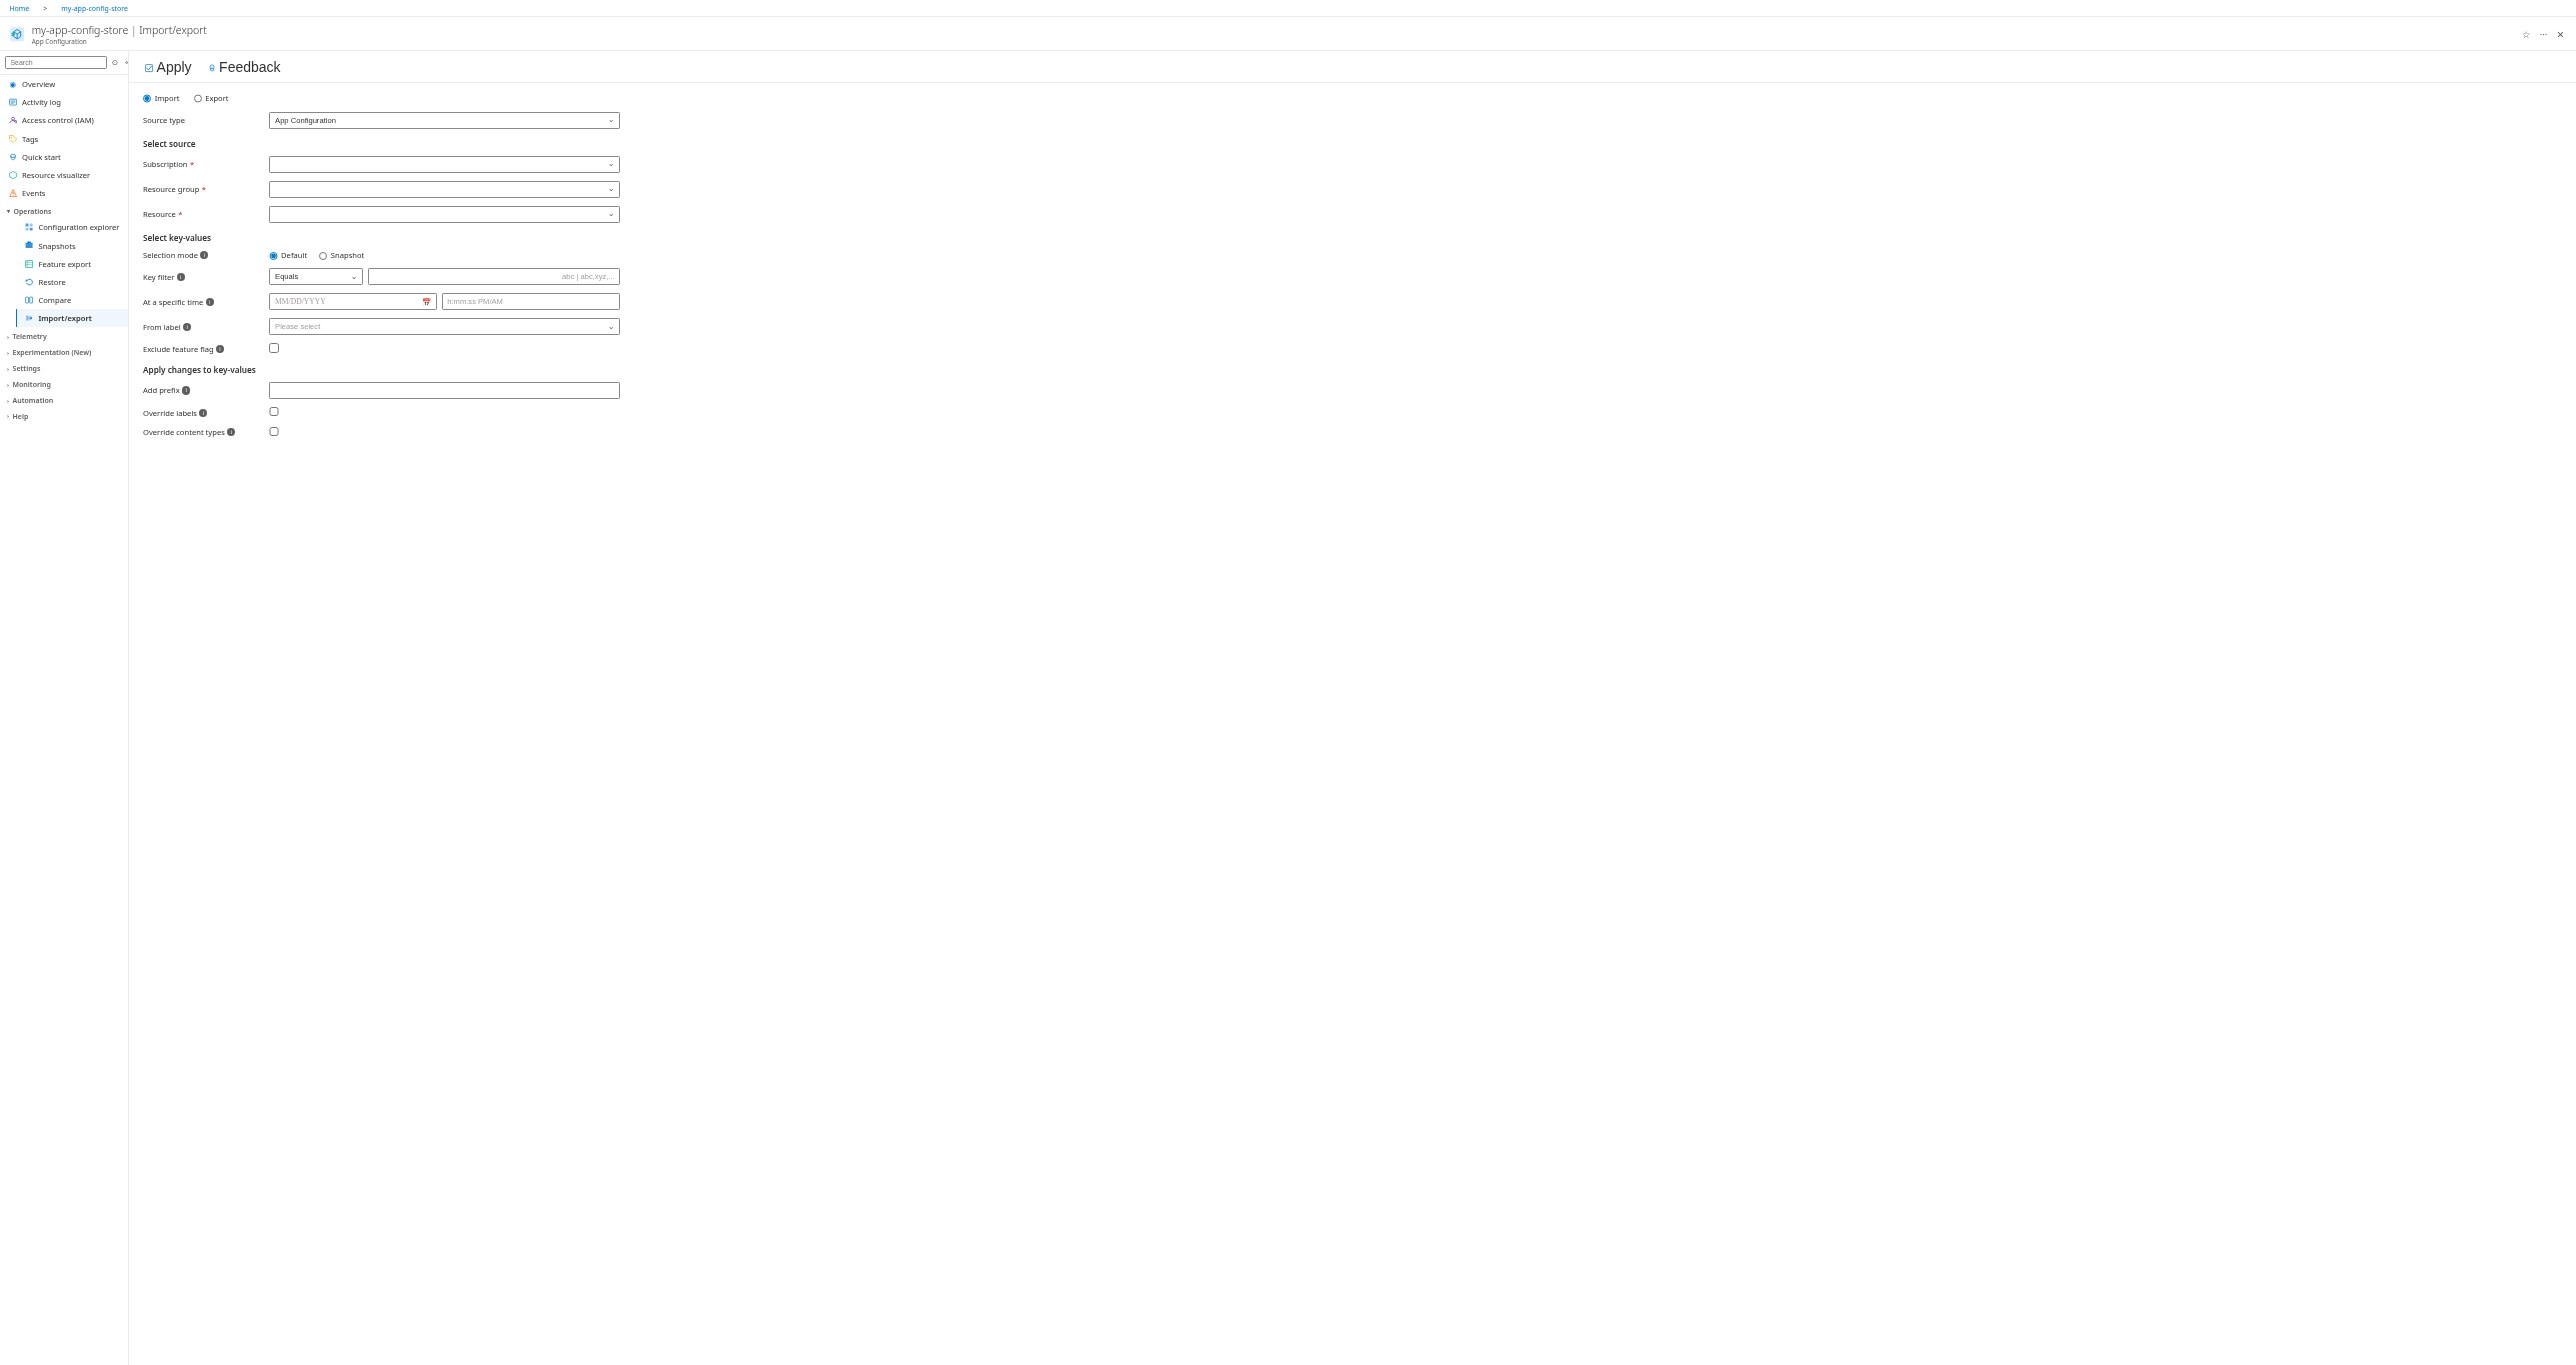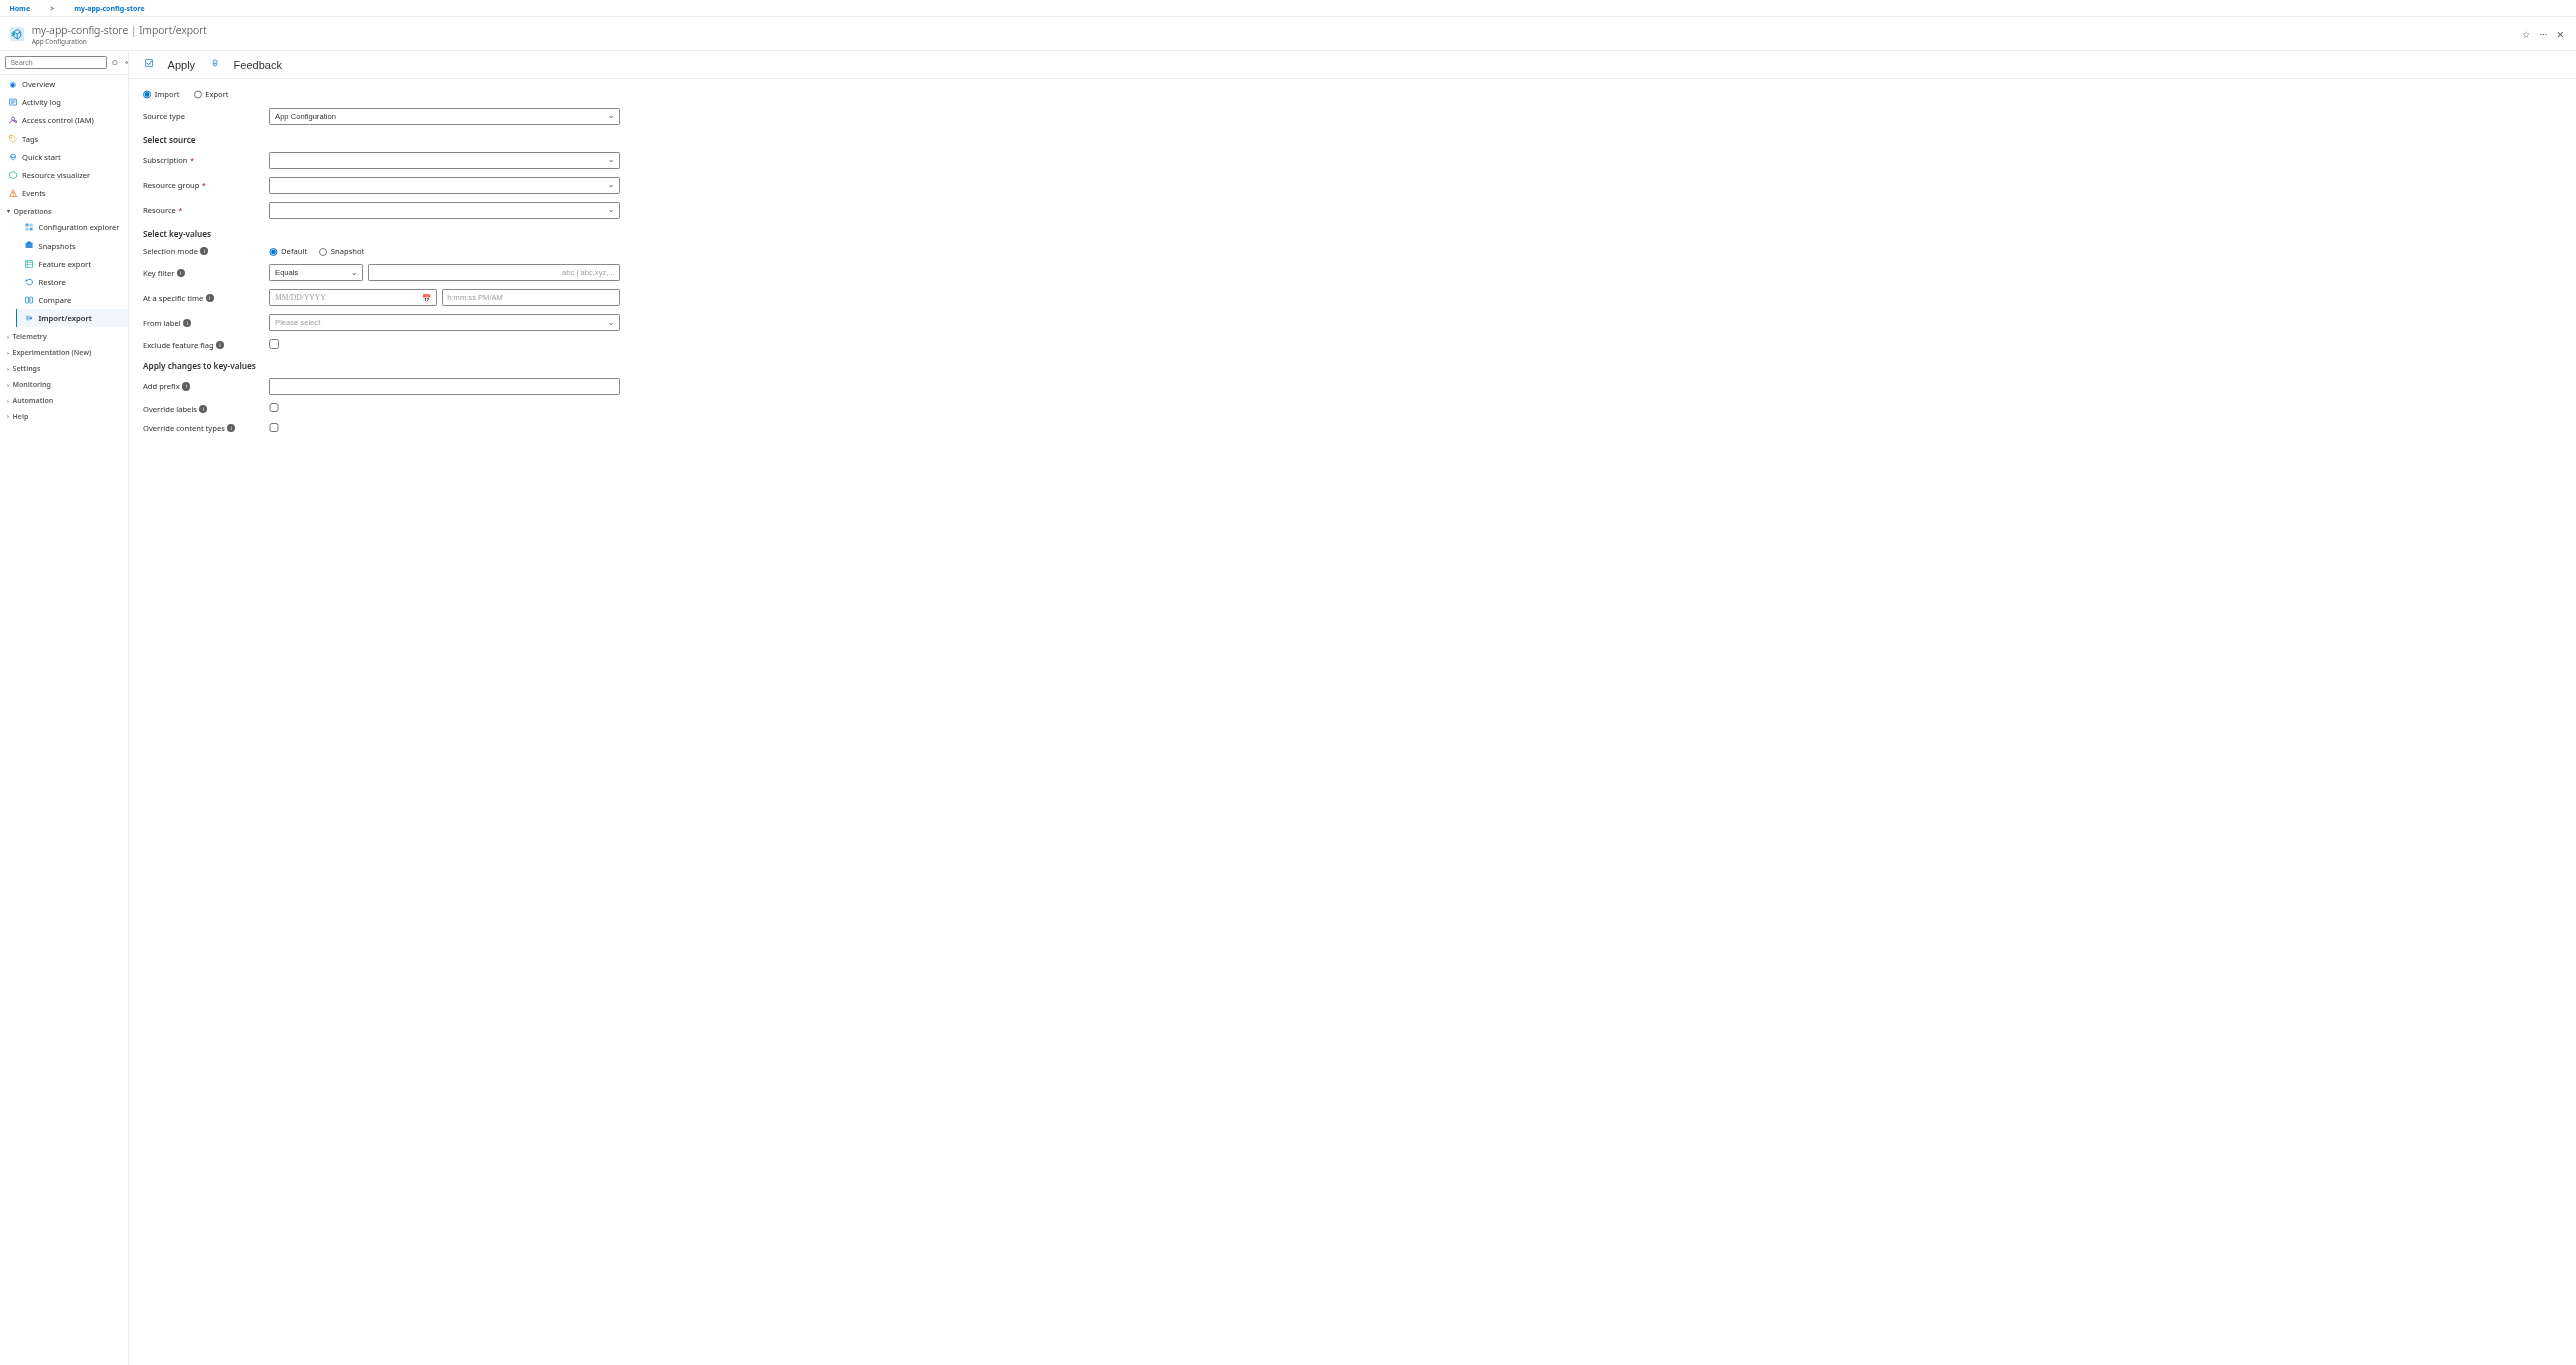--- a/index.html
+++ b/index.html
@@ -1,20 +1,20 @@
 <!DOCTYPE html>
 <html style="font-size:9.4px"><head>
   <meta charset="utf-8">
   <style>
     * { box-sizing: border-box; margin: 0; padding: 0; }
     body { font-family: 'Segoe UI', system-ui, sans-serif; font-size: 7.6px; background: #fff; color: #323130; }
 
     
     .app-container { display: flex; flex-direction: column; height: 100vh; overflow: hidden; }
-    .breadcrumb-bar { padding: 3.5px 9.4px; font-size: 7px; color: #605e5c; border-bottom: 0.6px solid #edebe9; display: flex; align-items: center; gap: 20px; font-weight: bold; }
+    .breadcrumb-bar { padding: 3.5px 9.4px; font-size: 7px; color: #605e5c; border-bottom: 0.6px solid #edebe9; display: flex; align-items: center; gap: 14px; }
     .breadcrumb-bar a { color: #0078d4; text-decoration: none; }
     .breadcrumb-sep { color: #605e5c; }
     .main-layout { display: flex; flex: 1; overflow: hidden; }
 
     
     .resource-header { padding: 5.9px 9.4px 3.5px; display: flex; align-items: center; gap: 5.9px; border-bottom: 0.6px solid #edebe9; }
     .resource-icon { width: 16.4px; height: 16.4px; flex-shrink: 0; }
     .resource-title-block { flex: 1; }
     .resource-title { font-size: 10.5px; font-weight: 600; color: #323130; }
     .resource-title span { font-weight: 300; }
@@ -31,21 +31,21 @@
 
     .nav-item { display: flex; align-items: center; gap: 4.7px; padding: 4.1px 7px; cursor: pointer; color: #323130; font-size: 7.6px; border-left: 1.2px solid transparent; }
     .nav-item.active { background: #eff6fc; border-left-color: #0078d4; font-weight: 600; }
     .nav-item .nav-icon { width: 9.4px; height: 9.4px; flex-shrink: 0; display: flex; align-items: center; justify-content: center; }
     .nav-group { font-size: 7px; font-weight: 600; color: #605e5c; padding: 4.7px 7px 2.3px; display: flex; align-items: center; gap: 3.5px; cursor: pointer; }
     .nav-sub { padding-left: 16.4px; }
 
     
     .main-content { flex: 1; overflow-y: auto; padding: 0; }
     .toolbar { display: flex; align-items: center; gap: 2.3px; padding: 4.7px 9.4px; border-bottom: 0.6px solid #edebe9; }
-    .toolbar-btn { display: flex; align-items: flex-start; gap: 14px; padding: 2.9px 7px; border: none; background: none; cursor: pointer; font-size: 11px; color: #323130; border-radius: 1.2px; }
+    .toolbar-btn { display: flex; align-items: flex-end; gap: 3px; padding: 2.9px 7px; border: none; background: none; cursor: pointer; font-size: 14px; color: #323130; border-radius: 1.2px; }
     .toolbar-btn .btn-icon { font-size: 8.2px; color: #0078d4; }
 
     .form-area { padding: 9.4px 14px; max-width: 527px; }
 
     
     .radio-row { display: flex; gap: 14px; margin-bottom: 9.4px; align-items: center; }
     .radio-option { display: flex; align-items: flex-end; gap: 3.5px; cursor: pointer; font-size: 7.6px; }
     .radio-option input[type="radio"] { accent-color: #0078d4; width: 8.2px; height: 8.2px; }
 
     

